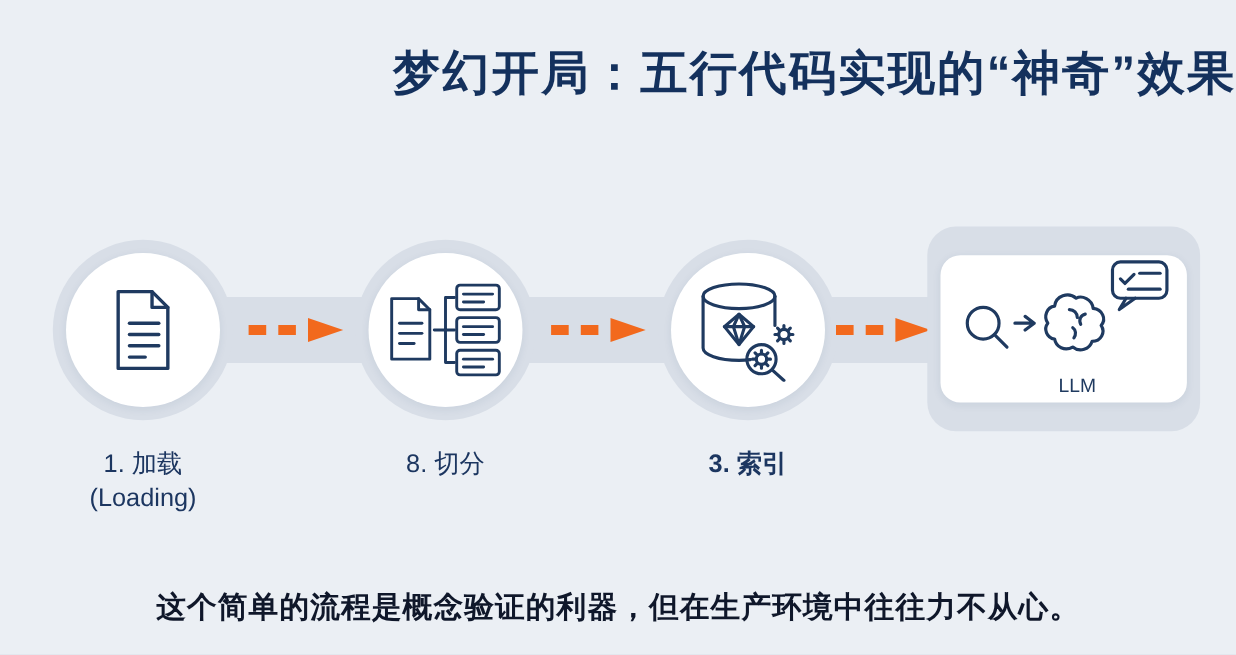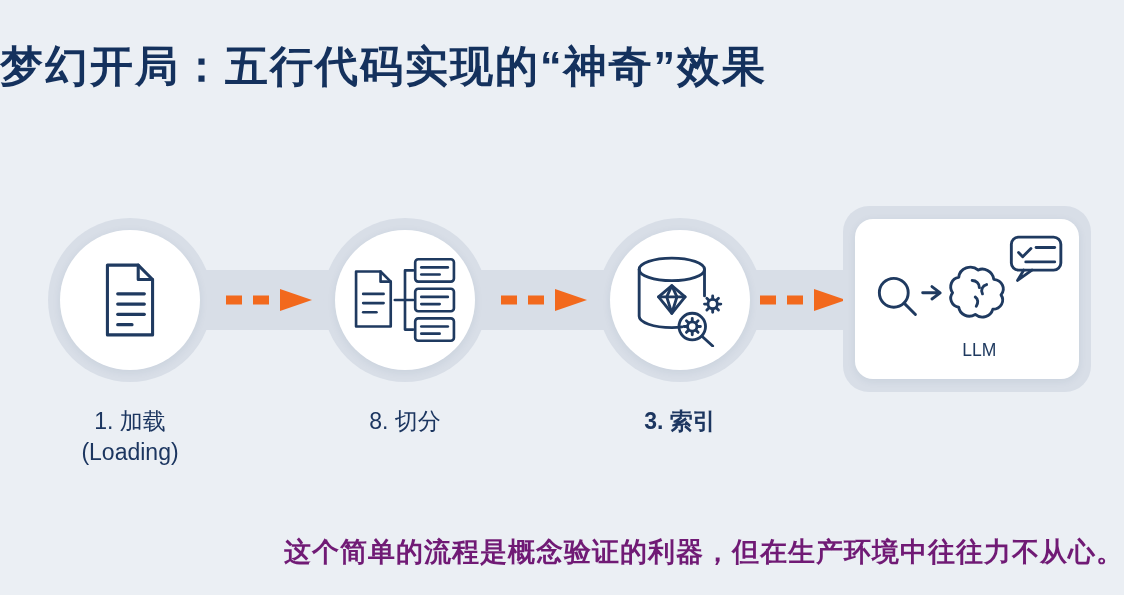--- a/index.html
+++ b/index.html
@@ -8,21 +8,21 @@
     width: 1124px;
     height: 595px;
     background: #ebeff4;
     overflow: hidden;
     font-family: "Liberation Sans", "DejaVu Sans", sans-serif;
     margin: 0 auto;
   }
   .title {
     position: absolute;
     top: 38px; left: 0; width: 100%;
-    text-align: left;
+    text-align: right;
     font-size: 43px;
     font-weight: bold;
     letter-spacing: 2px;
     color: #14315d;
   }
   
   .connector {
     position: absolute;
     left: 120px; top: 270px;
     width: 852px; height: 60px;
@@ -51,25 +51,25 @@
   
   .node4-outer {
     position: absolute;
     left: 843px; top: 206px;
     width: 248px; height: 186px;
     background: #d8dee7;
     border-radius: 26px;
     display: flex; align-items: center; justify-content: center;
   }
   .node4-inner {
-    width: 224px; height: 160px;
+    width: 224px; height: 134px;
     background: #ffffff;
     border-radius: 18px;
     box-shadow: 0 2px 8px rgba(30,58,96,0.08);
-    display: flex; align-items: center; justify-content: center;
+    display: flex; align-items: flex-end; justify-content: center;
   }
   .arrow {
     position: absolute;
     top: 288px;
     width: 92px; height: 24px;
   }
   .arrow-1 { left: 222px; }
   .arrow-2 { left: 497px; }
   .arrow-3 { left: 756px; }
   .step-label {
@@ -82,24 +82,24 @@
     line-height: 31px;
   }
   .step-label-1 { left: -20px; }
   .step-label-2 { left: 255px; }
   .step-label-3 { left: 530px; font-weight: bold; }
   .step-label-4 { left: 818px; }
   .footer {
     position: absolute;
     top: 534px; left: 0;
     width: 100%;
-    text-align: right;
+    text-align: center;
     font-size: 27px;
     font-weight: 600;
-    color: #701a75;
+    color: #0f172a;
     letter-spacing: 1px;
   }
   .icon-stroke { stroke: #1f3a60; fill: none; stroke-linecap: round; stroke-linejoin: round; }
 </style>
 </head>
 <body>
 
 <div class="canvas">
 
   <div class="title">梦幻开局：五行代码实现的“神奇”效果</div>

